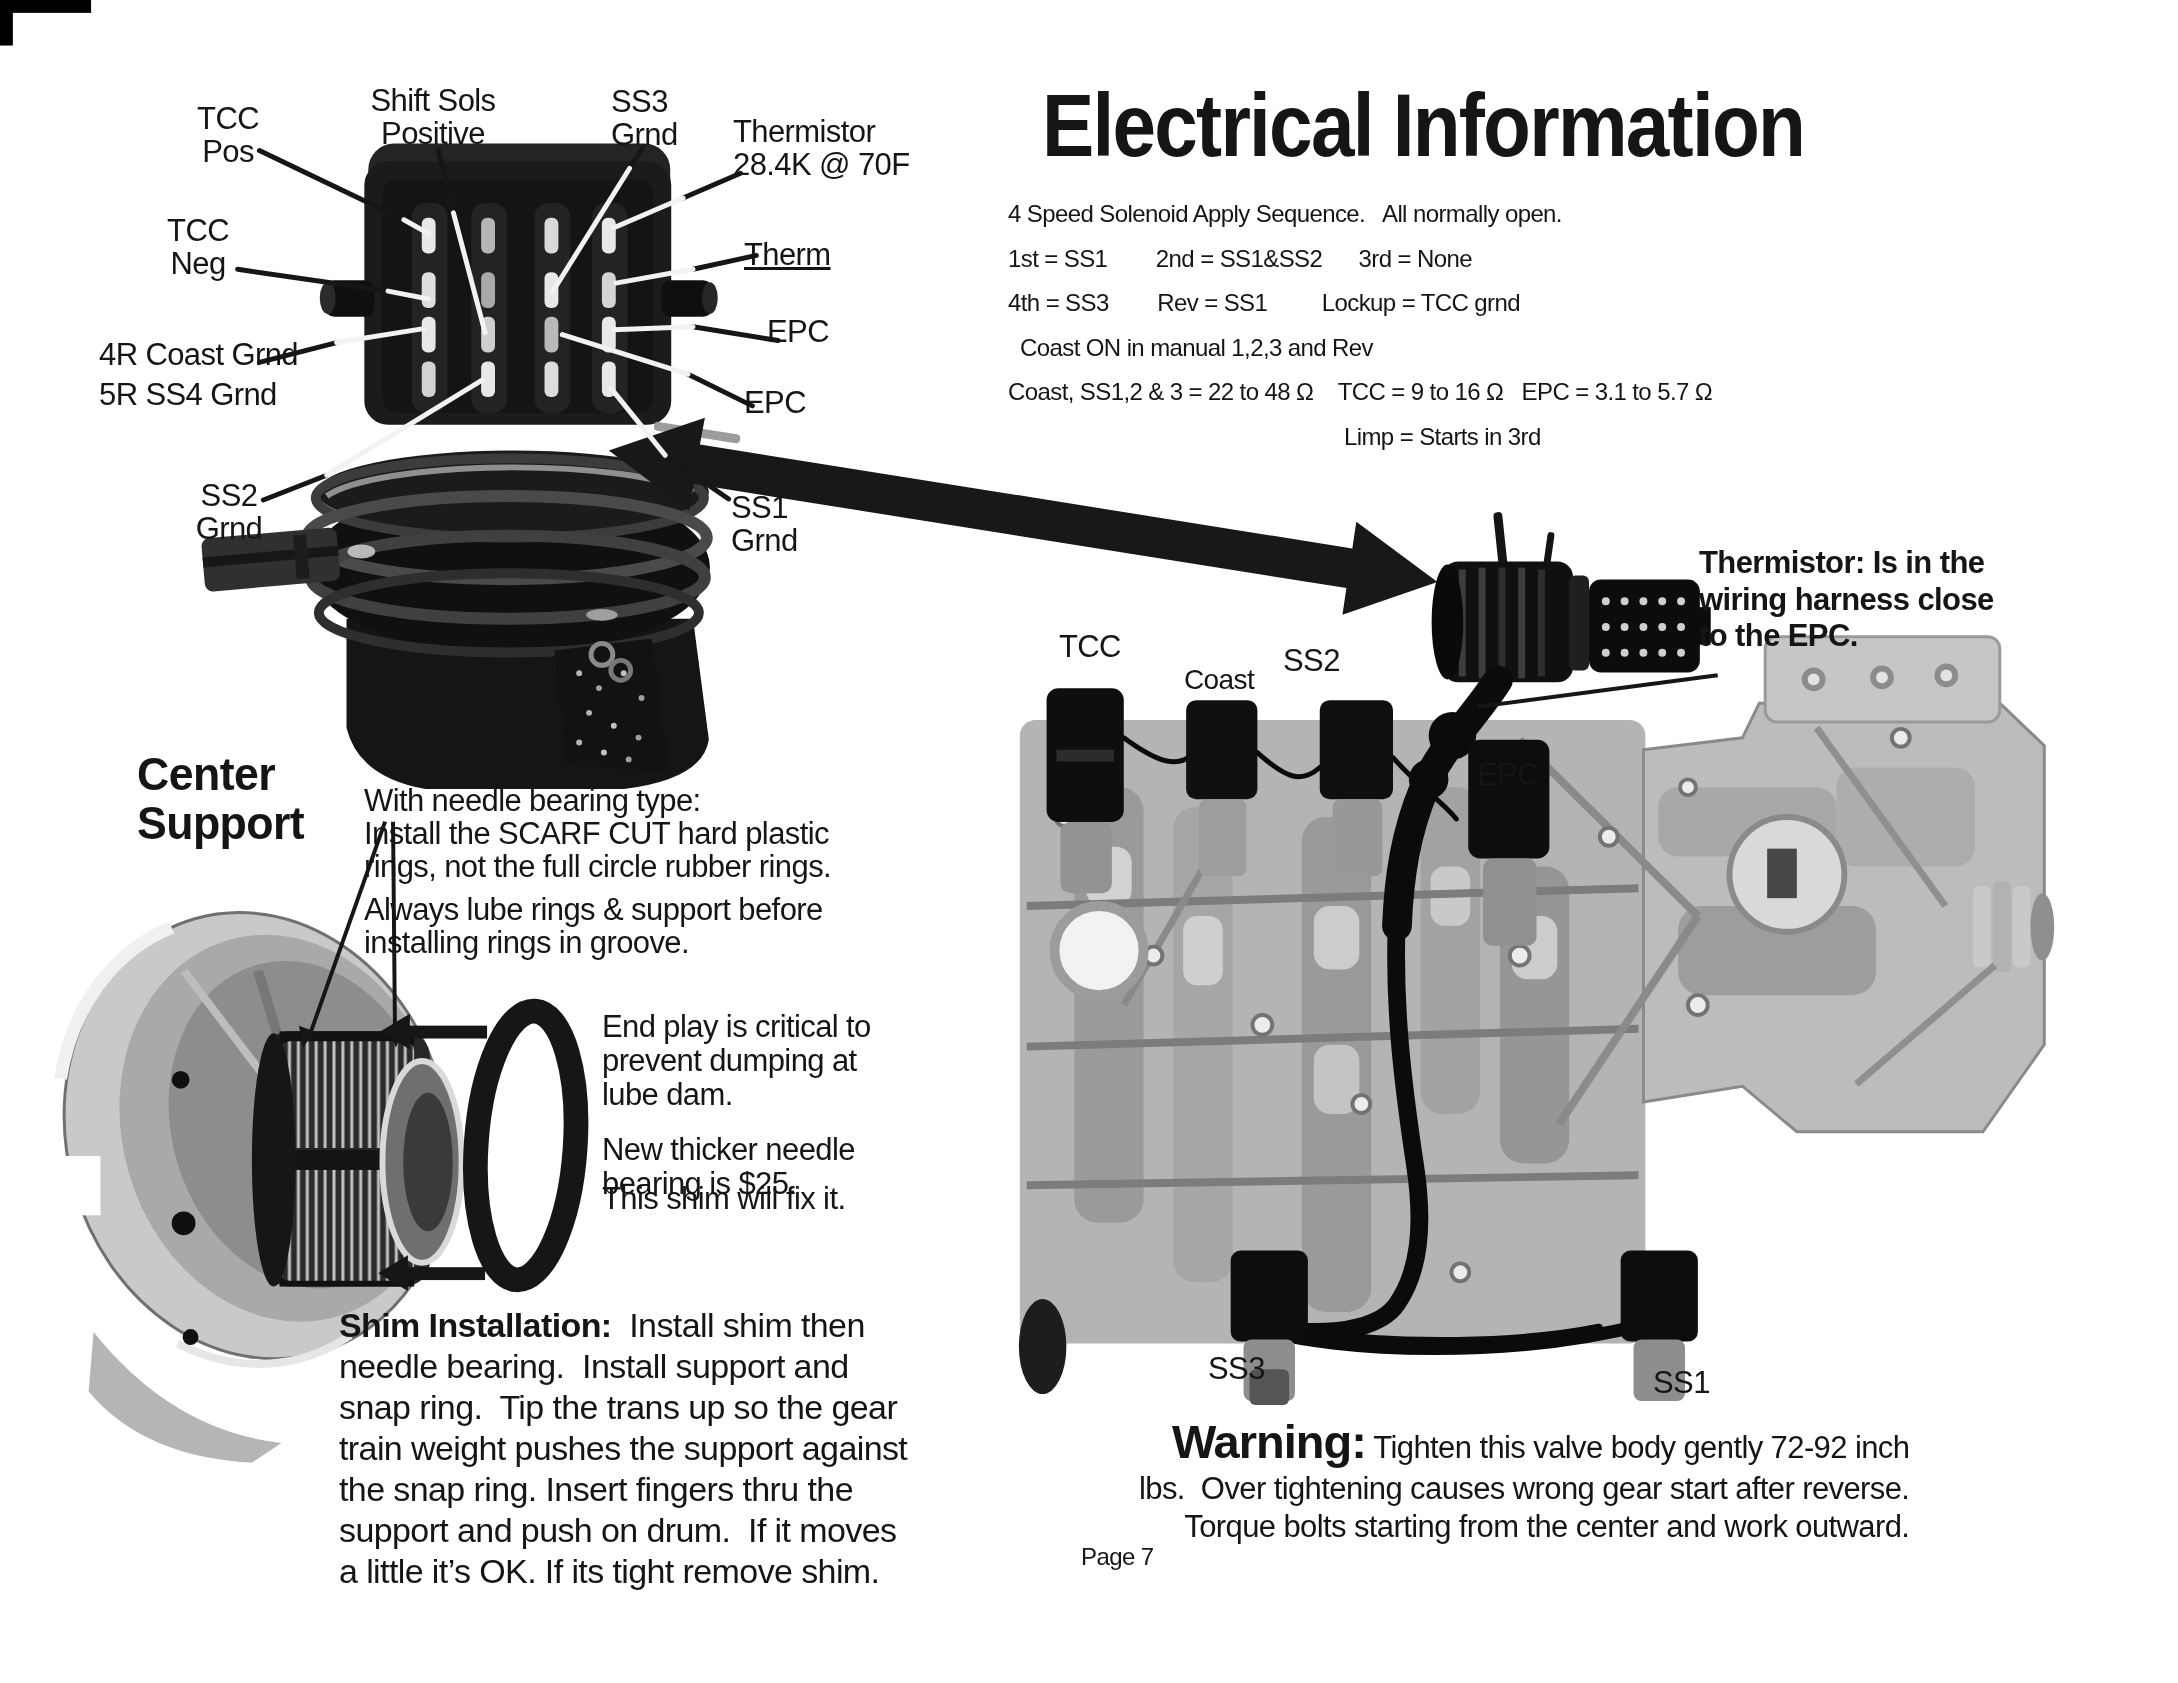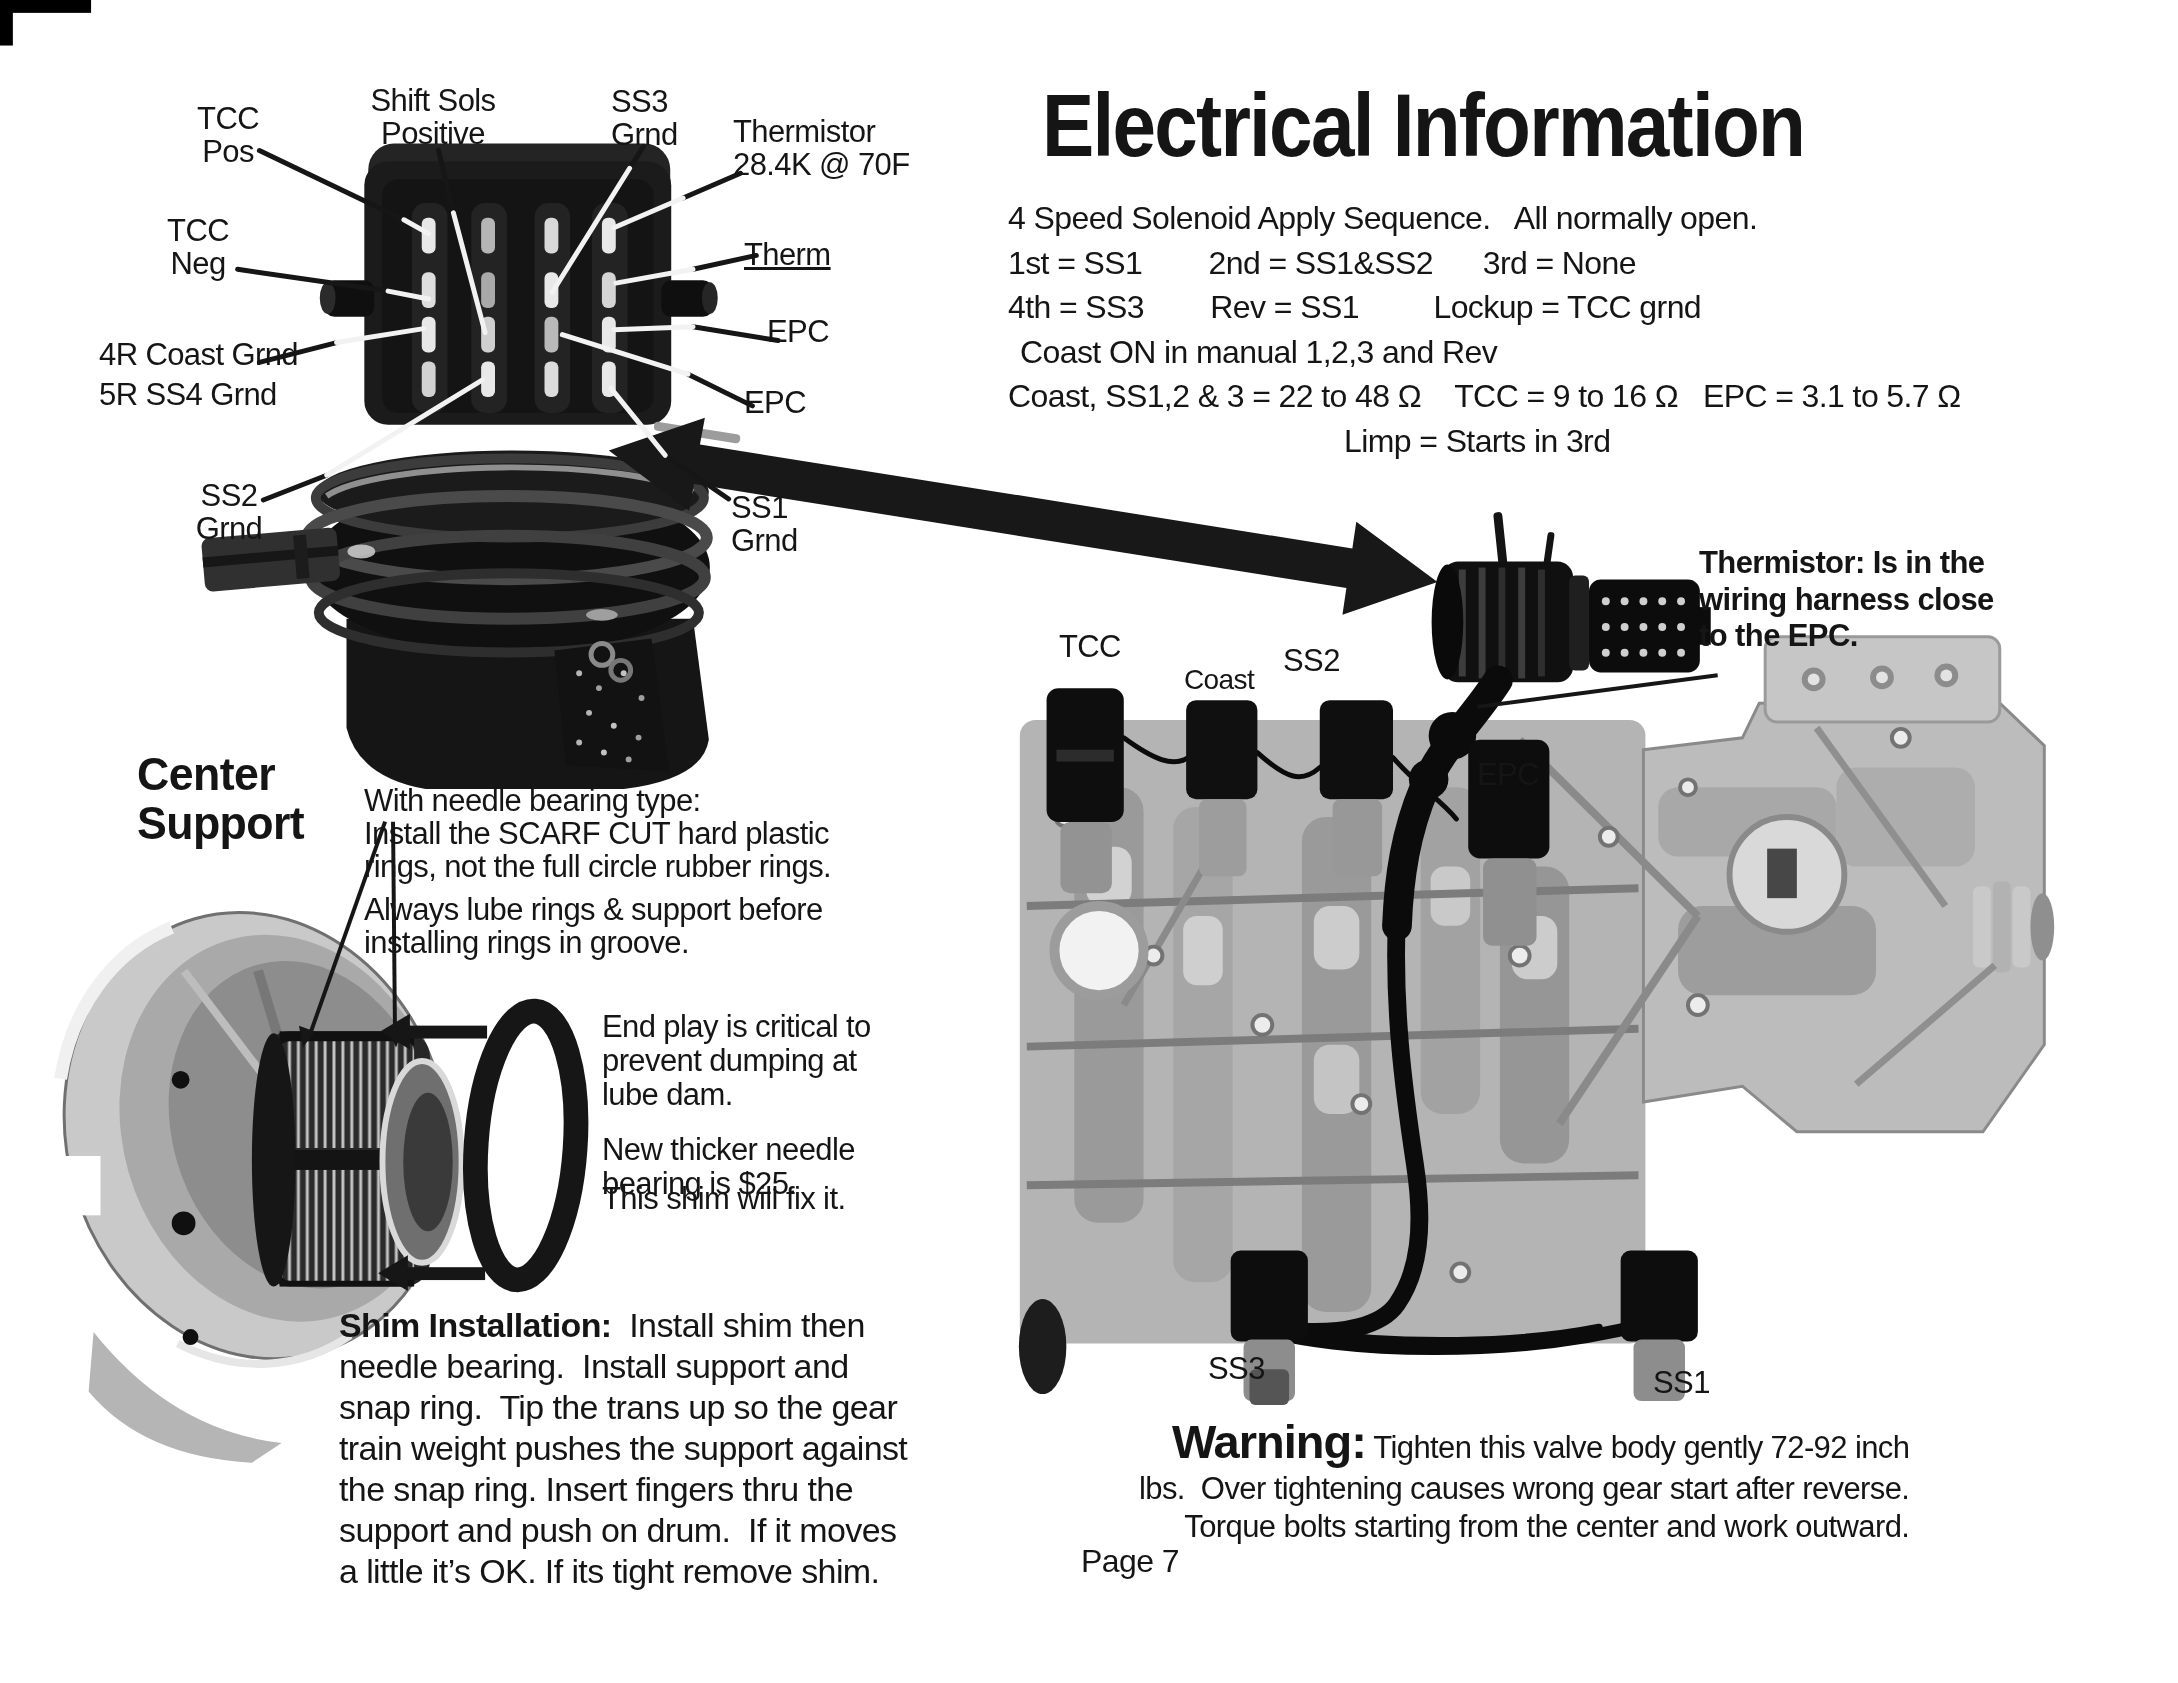--- a/index.html
+++ b/index.html
@@ -3,21 +3,21 @@
 <meta charset="utf-8">
 <style>
   html,body{margin:0;padding:0;background:#d9d9d9;}
   #page{position:relative;width:2178px;height:1683px;background:#ffffff;overflow:hidden;
         font-family:"Liberation Sans", sans-serif;color:#151515;}
   .t{position:absolute;white-space:pre;line-height:1.08;letter-spacing:-0.6px;}
   .c{transform:translateX(-50%);text-align:center;}
   .b{font-weight:bold;}
   .f31{font-size:31px;}
   .f28{font-size:28px;}
-  .f32{font-size:32px;}
+  .f32{font-size:24px;}
   svg{position:absolute;}
   #title{left:1042px;top:81px;font-size:89px;font-weight:bold;letter-spacing:-2px;
          transform:scaleX(.88);transform-origin:left top;line-height:1;}
   #cs-head{left:137px;top:750px;font-size:47px;font-weight:bold;line-height:1.04;
            transform:scaleX(.95);transform-origin:left top;}
   #warn-wrap{left:1139px;top:1414px;font-size:31px;line-height:1.2;text-align:right;}
   #warn-wrap .wh{font-size:47px;font-weight:bold;letter-spacing:-1px;}
   #shim-wrap{left:339px;top:1305px;font-size:34px;line-height:41px;}
 </style>
 </head>

